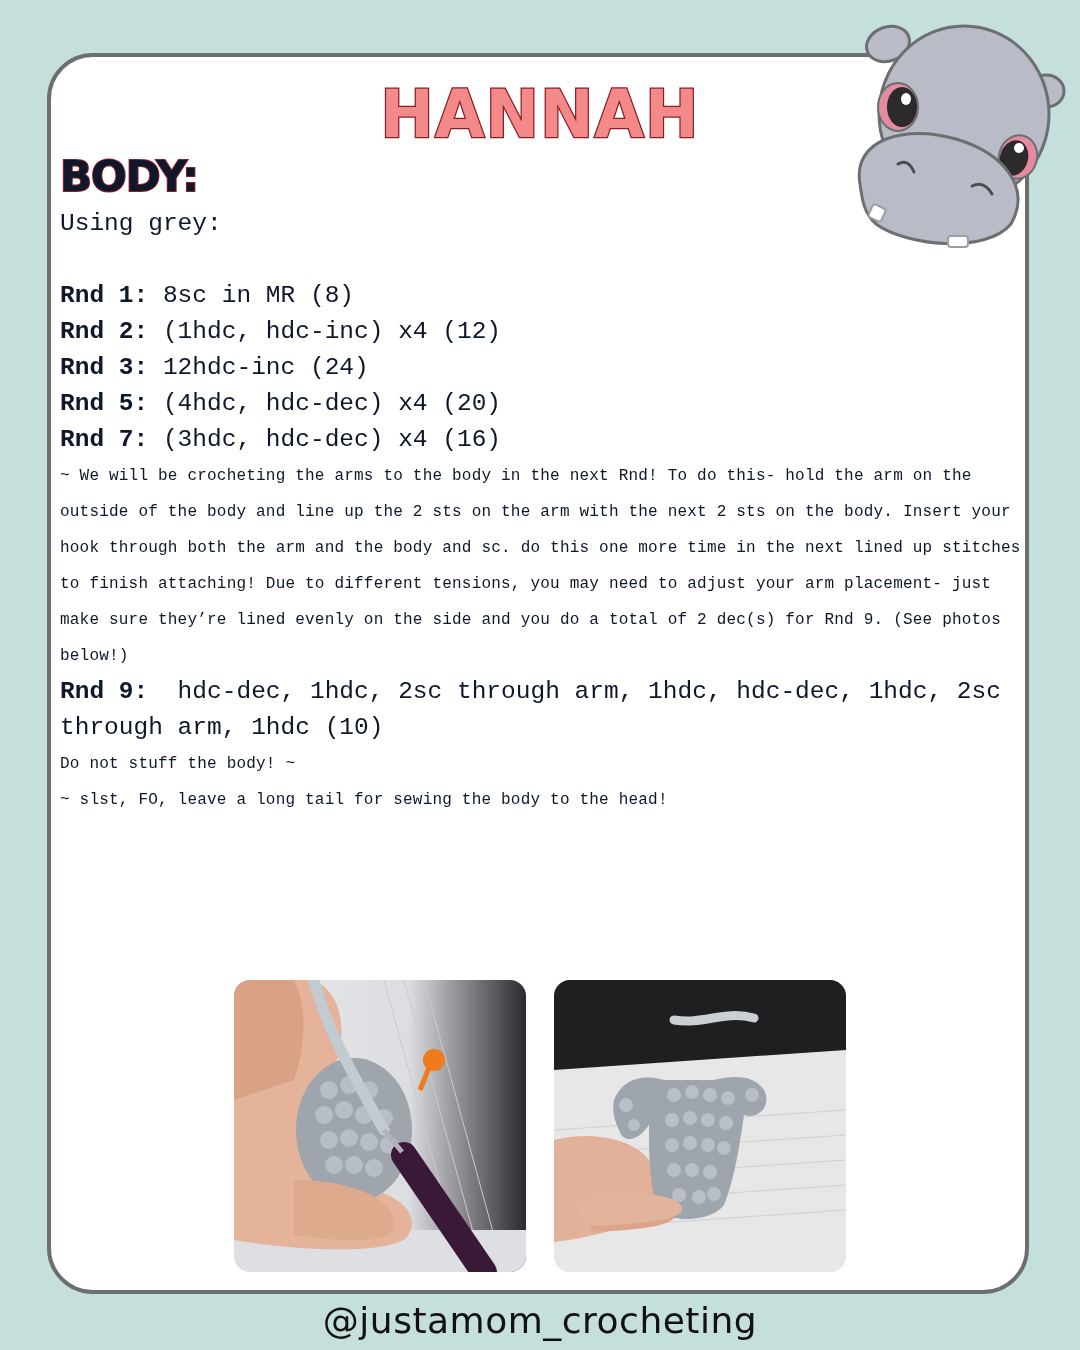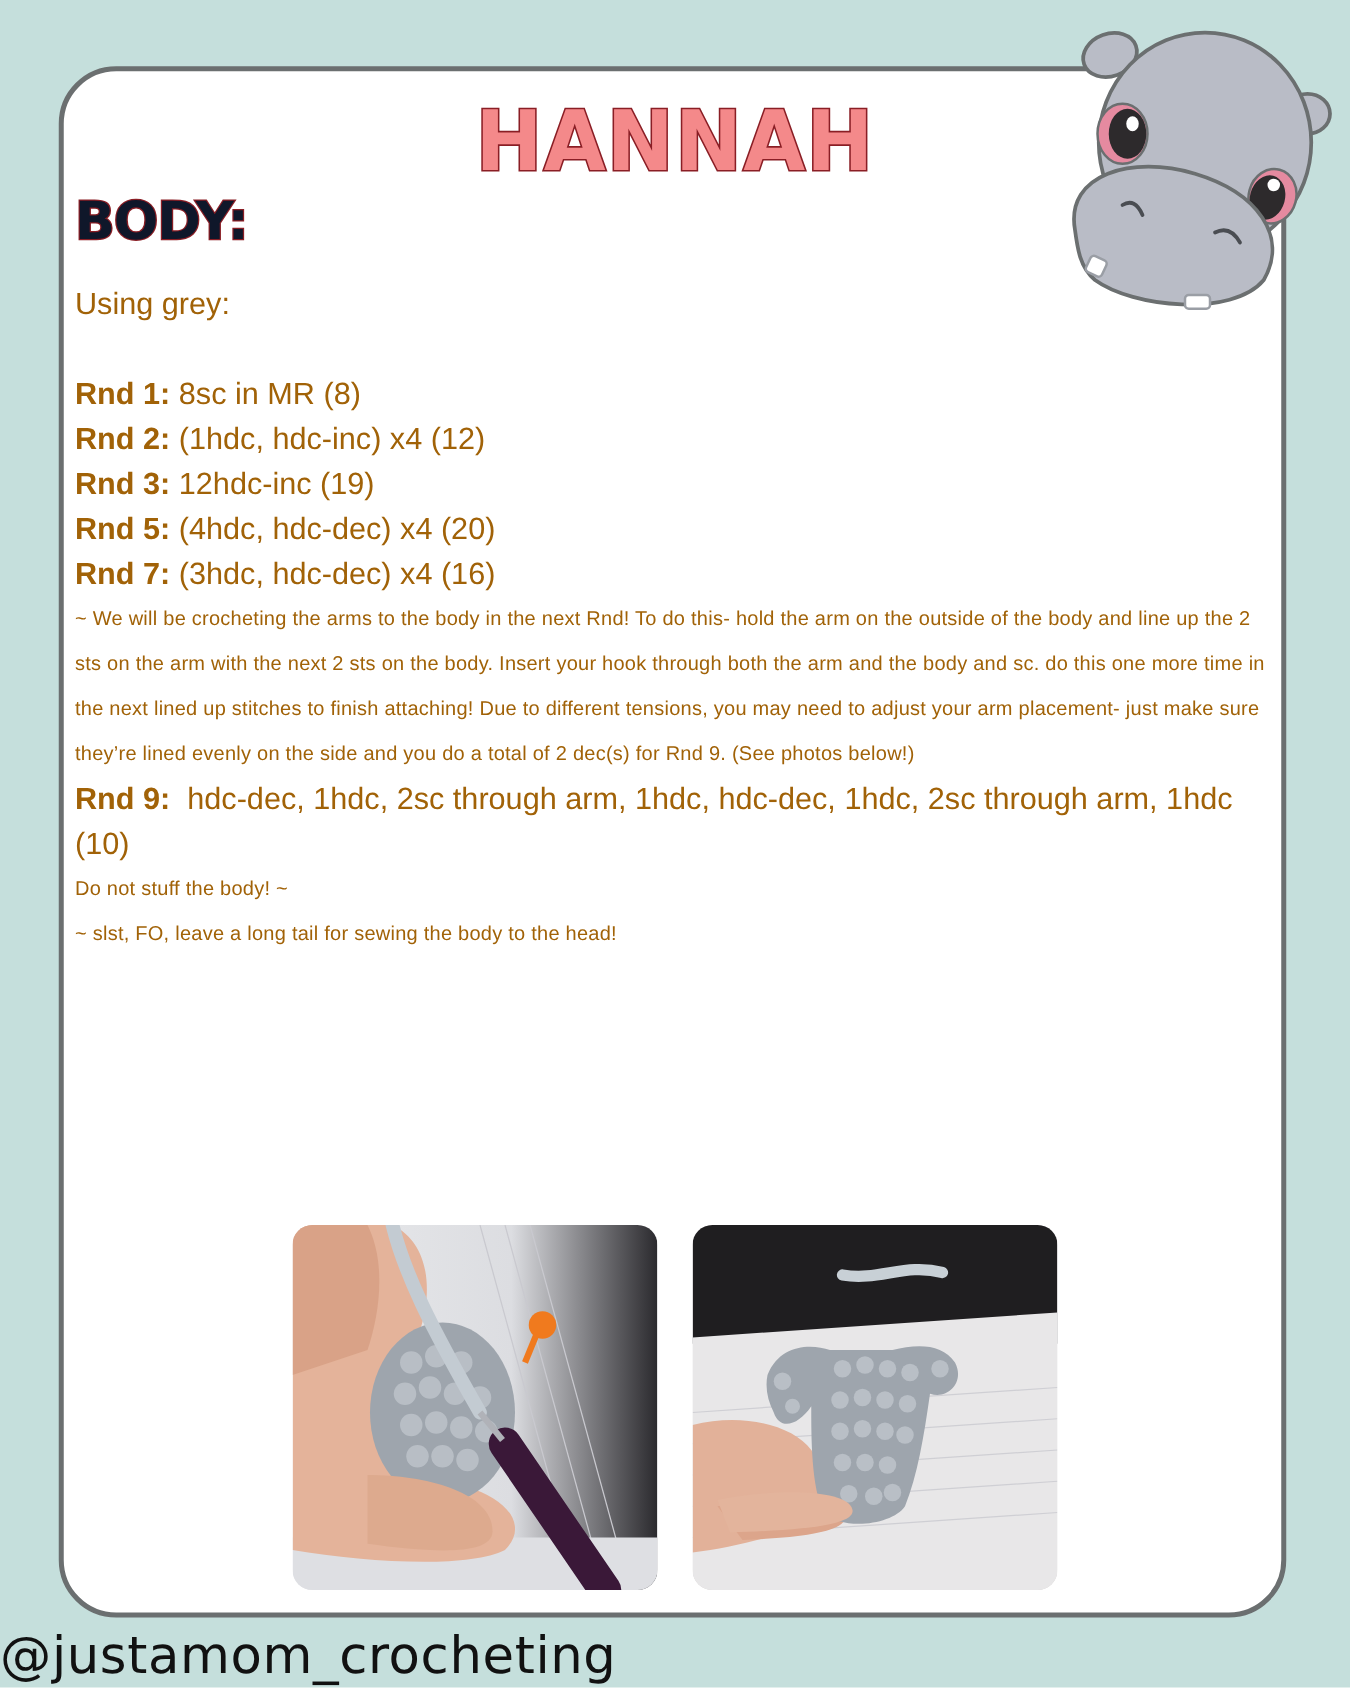--- a/index.html
+++ b/index.html
@@ -51,26 +51,26 @@
       font-weight: bold;
       color: #0f172a;
       -webkit-text-stroke: 2px #8a1e25;
       paint-order: stroke fill;
       line-height: 1;
       letter-spacing: -1px;
     }
     .content {
       position: absolute;
       left: 60px;
-      top: 226px;
+      top: 206px;
       width: 965px;
-      font-family: Liberation Sans, sans-serif;
+      font-family: Liberation Mono, monospace;
       font-size: 24.5px;
       line-height: 36px;
-      color: #a16207;
+      color: #0f172a;
     }
     .content p {
       margin: 0;
     }
     .spacer {
       height: 36px;
     }
     .rnd-label {
       font-weight: bold;
     }
@@ -98,23 +98,23 @@
     .photo svg {
       display: block;
       width: 100%;
       height: 100%;
     }
     .footer-handle {
       position: absolute;
       left: 0;
       right: 0;
       top: 1300px;
-      text-align: left;
-      font-family: "DejaVu Sans", sans-serif;
-      font-size: 41px;
+      text-align: center;
+      font-family: "DejaVu Sans", sans-serif;
+      font-size: 36px;
       color: #111;
       letter-spacing: 0.5px;
     }
     .hippo {
       position: absolute;
       left: 846px;
       top: 14px;
       width: 230px;
       height: 240px;
     }
@@ -158,21 +158,21 @@
 <div class="title">HANNAH</div>
 
 <div class="section-heading">BODY:</div>
 
 <div class="content">
   <p>Using grey:</p>
   <div class="spacer"></div>
 
   <p><span class="rnd-label">Rnd 1:</span><span> 8sc in MR (8)</span></p>
   <p><span class="rnd-label">Rnd 2:</span><span> (1hdc, hdc-inc) x4 (12)</span></p>
-  <p><span class="rnd-label">Rnd 3:</span><span> 12hdc-inc (19)</span></p>
+  <p><span class="rnd-label">Rnd 3:</span><span> 12hdc-inc (24)</span></p>
   <p><span class="rnd-label">Rnd 5:</span><span> (4hdc, hdc-dec) x4 (20)</span></p>
   <p><span class="rnd-label">Rnd 7:</span><span> (3hdc, hdc-dec) x4 (16)</span></p>
 
   <p class="note">~ We will be crocheting the arms to the body in the next Rnd! To do this- hold the arm on the outside of the body and line up the 2 sts on the arm with the next 2 sts on the body. Insert your hook through both the arm and the body and sc. do this one more time in the next lined up stitches to finish attaching! Due to different tensions, you may need to adjust your arm placement- just make sure they’re lined evenly on the side and you do a total of 2 dec(s) for Rnd 9. (See photos below!)</p>
 
   <p><span class="rnd-label">Rnd 9:</span><span style="white-space: pre-wrap;">  hdc-dec, 1hdc, 2sc through arm, 1hdc, hdc-dec, 1hdc, 2sc through arm, 1hdc (10)</span></p>
 
   <p class="note">Do not stuff the body! ~</p>
   <p class="note">~ slst, FO, leave a long tail for sewing the body to the head!</p>
 </div>

